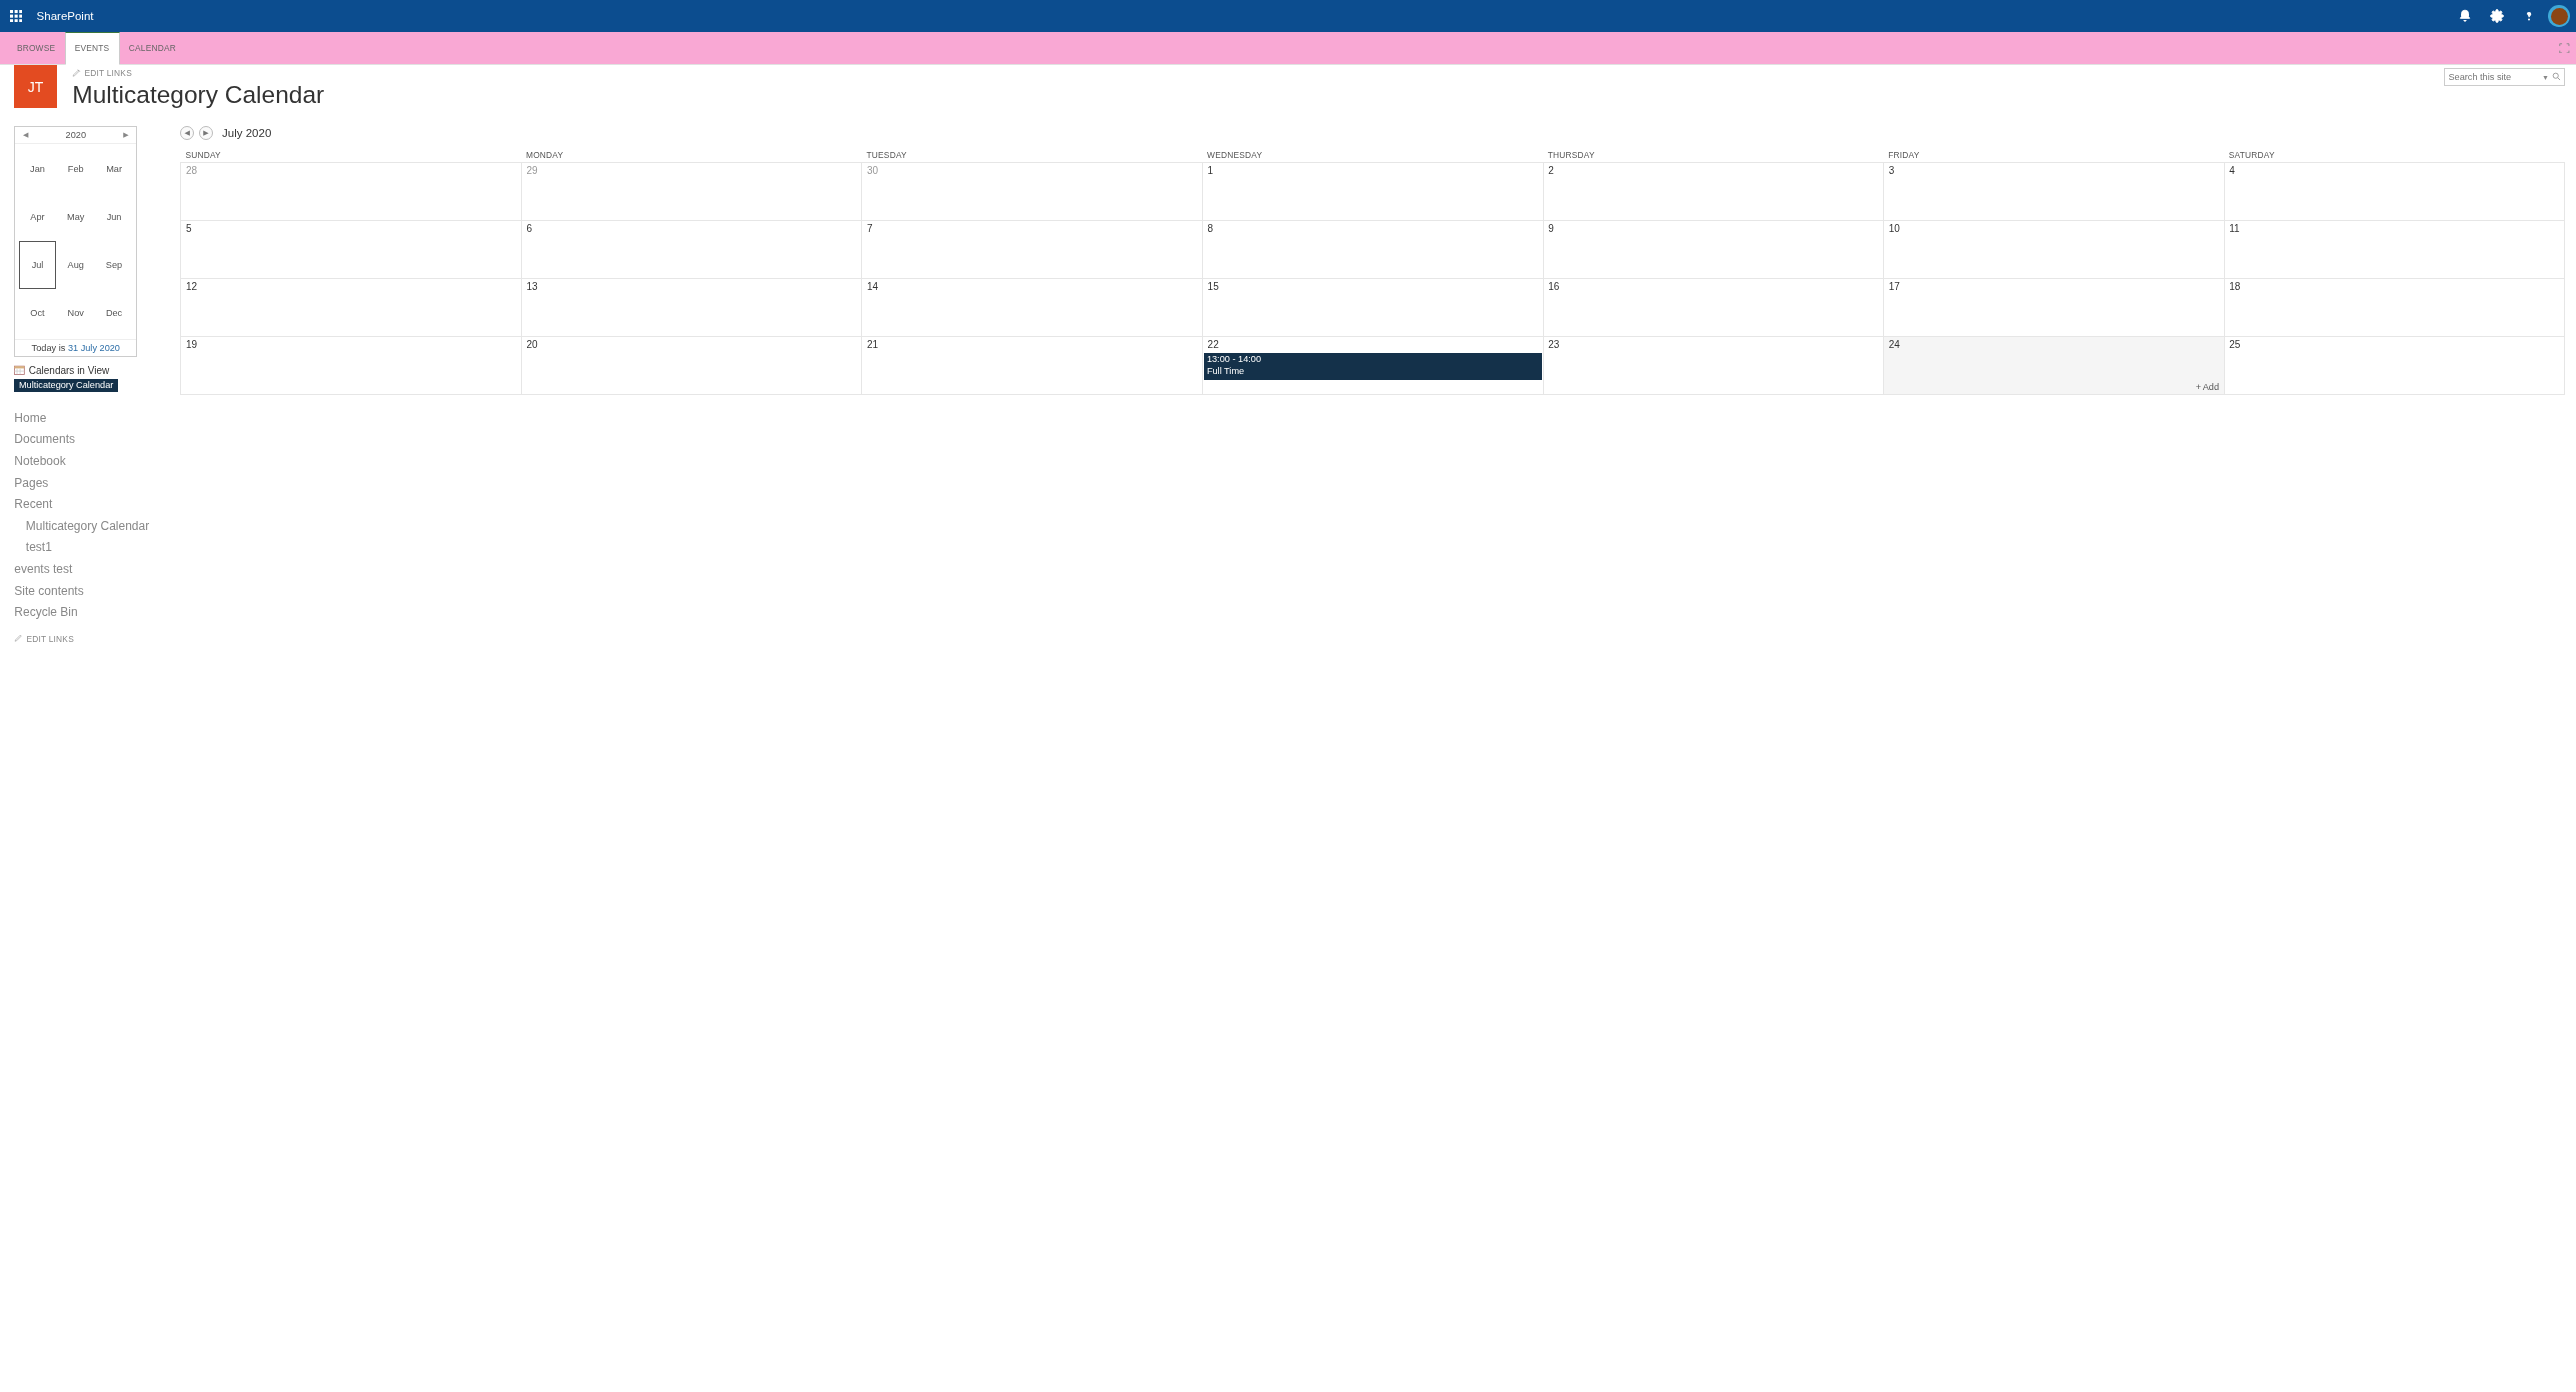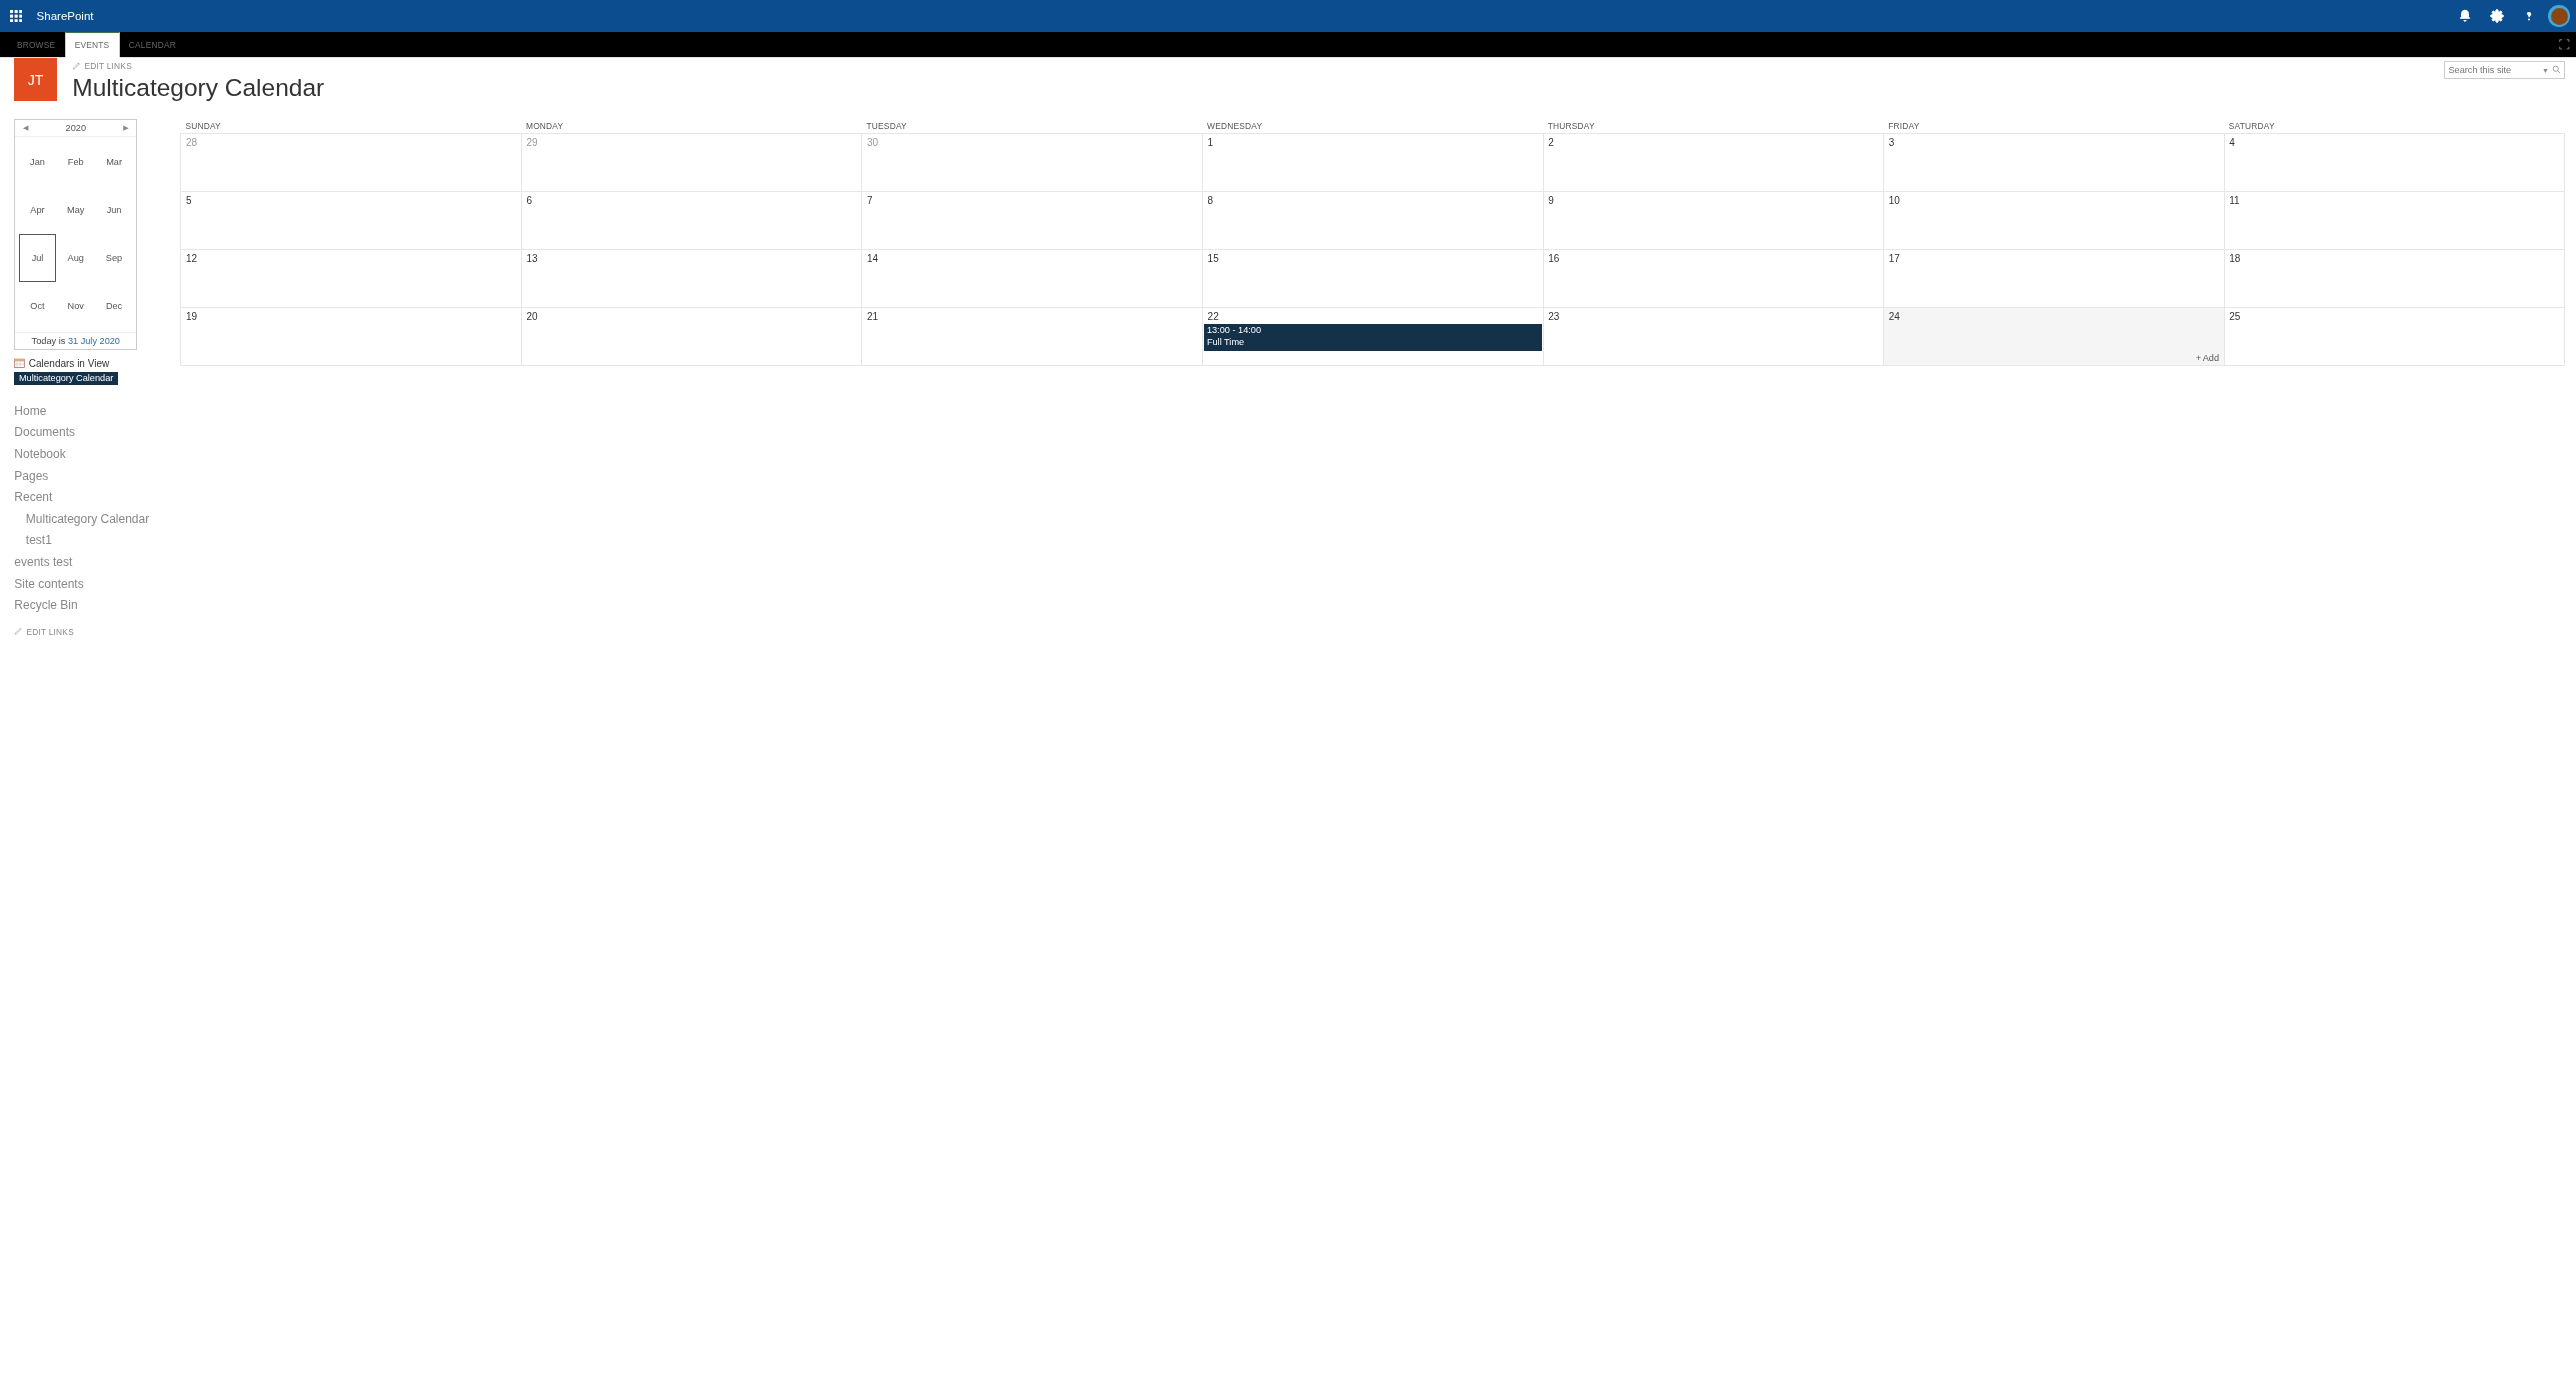--- a/index.html
+++ b/index.html
@@ -10,21 +10,21 @@
   .waffle { width: 32px; height: 32px; display: flex; align-items: center; justify-content: center; cursor: pointer; }
   .waffle svg { width: 12.3px; height: 12.3px; fill: #fff; }
   .suite-title { font-size: 11.5px; margin-left: 4.6px; font-weight: 400; }
   .suite-spacer { flex: 1; }
   .suite-icon { width: 32px; height: 32px; display: flex; align-items: center; justify-content: center; cursor: pointer; }
   .suite-icon svg { width: 14px; height: 14px; fill: #fff; stroke: #fff; }
   .avatar { width: 21.5px; height: 21.5px; border-radius: 50%; background: #3FA9D7; display: flex; align-items: center; justify-content: center; margin-left: 3.1px; overflow: hidden; cursor: pointer; }
   .avatar-inner { width: 17px; height: 17px; border-radius: 50%; background: #8B4513; }
   
   
-  .ribbon { background: #000000; border-bottom: 0.8px solid #E1E1E1; height: 26px; display: flex; align-items: stretch; padding-left: 7.7px; }
+  .ribbon { background: #f9a8d4; border-bottom: 0.8px solid #E1E1E1; height: 33px; display: flex; align-items: stretch; padding-left: 7.7px; }
   .ribbon-tab { padding: 0 9.2px; font-size: 8.4px; color: #666; display: flex; align-items: center; cursor: pointer; letter-spacing: 0.2px; }
   .ribbon-tab.active { background: #fff; border: 0.8px solid #ccc; border-top: 1.5px solid #3C763D; border-bottom: 0.8px solid #fff; margin-bottom: -0.8px; }
   .ribbon-spacer { flex: 1; }
   .focus-icon { width: 23px; display: flex; align-items: center; justify-content: center; cursor: pointer; color: #888; }
   
   
   .main { display: flex; padding: 14px 10.7px 0 14px; }
   .left-col { width: 146px; flex-shrink: 0; }
   .site-logo { width: 43px; height: 43px; background: #E34B21; color: #fff; display: flex; align-items: center; justify-content: center; font-size: 14px; font-weight: 400; margin-right: 15.3px; }
   .title-area { flex: 1; padding-top: 3.1px; }
@@ -232,20 +232,25 @@
 
         <span class="edit-links-bottom">
           <svg class="pencil" viewBox="0 0 16 16">
               <path d="M12.1 2.1l1.8 1.8-9.2 9.2-2.5.7.7-2.5 9.2-9.2z" stroke="#888" fill="none" stroke-width="1"></path>
             </svg>
           <span>EDIT LINKS</span>
         </span>
       </div>
 
       <div style="flex:1; margin-left:20px;">
+        <div class="cal-header">
+          <span class="cal-nav-btn">◀</span>
+          <span class="cal-nav-btn">▶</span>
+          <span class="cal-title">July 2020</span>
+        </div>
         <table class="cal-grid">
           <thead>
               <tr id="cal-head-row">
                 <th>SUNDAY</th>
                 <th>MONDAY</th>
                 <th>TUESDAY</th>
                 <th>WEDNESDAY</th>
                 <th>THURSDAY</th>
                 <th>FRIDAY</th>
                 <th>SATURDAY</th>

